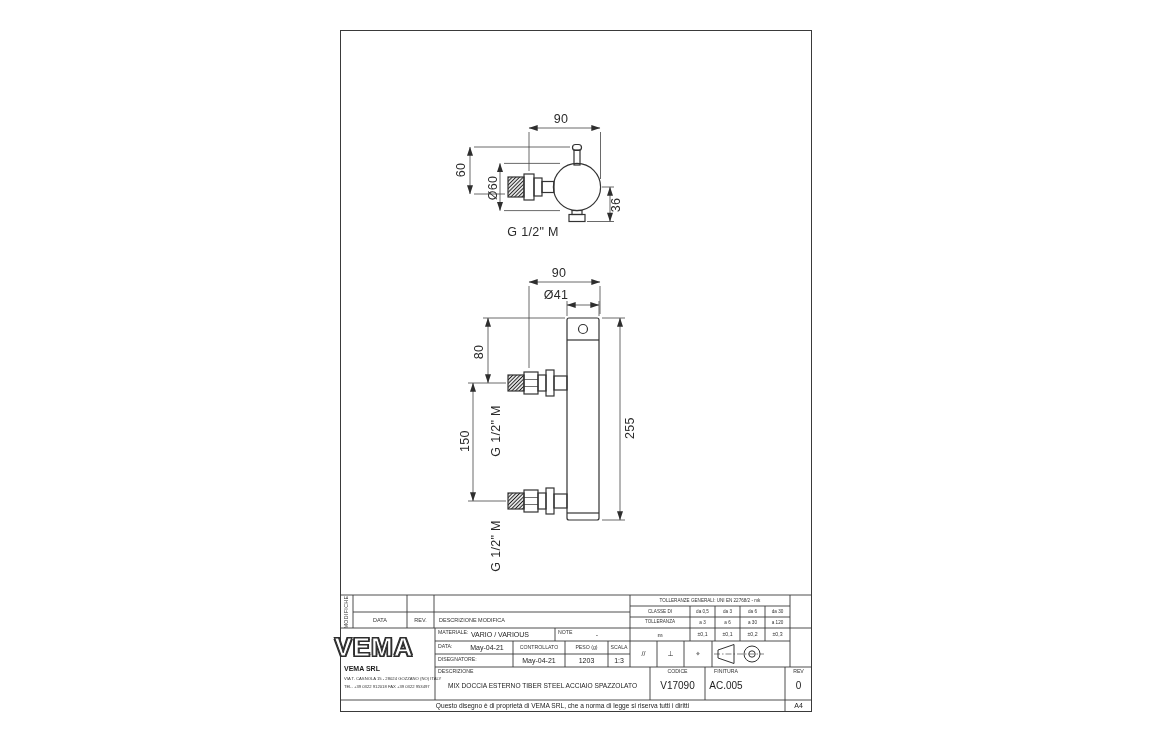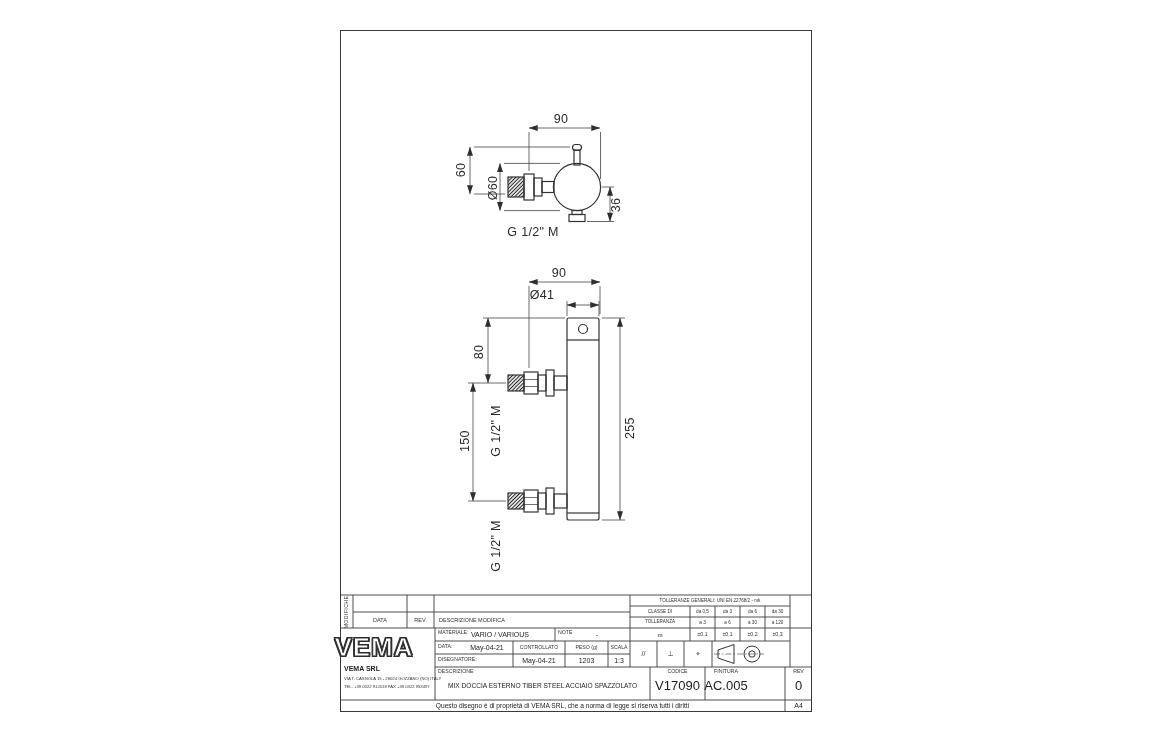--- a/index.html
+++ b/index.html
@@ -12,21 +12,21 @@
   .c{transform:translate(-50%,-50%)}
   .rot{transform:translate(-50%,-50%) rotate(-90deg)}
   .dim{font-size:12.5px;letter-spacing:.3px;color:#2a2a2a}
   .t42{font-size:4.2px;color:#333}
   .t45{font-size:4.6px;color:#333}
   .t5{font-size:5.2px;color:#333}
   .t55{font-size:5.5px;color:#333}
   .t6{font-size:6.2px;color:#222}
   .t65{font-size:6.6px;color:#222}
   .v7{font-size:7px;color:#1c1c1c}
-  .v75{font-size:13px;color:#1c1c1c}
+  .v75{font-size:10px;color:#1c1c1c}
   .sym{font-size:7px;color:#2a2a2a}
   .bold{font-weight:bold}
   .logo{font-size:26px;font-weight:bold;letter-spacing:1px;color:#fff;
         text-shadow:-1.2px -1.2px 0 #2e2e2e,1.2px -1.2px 0 #2e2e2e,-1.2px 1.2px 0 #2e2e2e,1.2px 1.2px 0 #2e2e2e;
         -webkit-text-stroke:1px #2e2e2e}
 </style>
 </head>
 <body>
 
 <div id="canvas">
@@ -149,21 +149,21 @@
     </g>
   </svg>
 
   <div class="lbl dim c" style="left:561px;top:119px">90</div>
   <div class="lbl dim c rot" style="left:461px;top:170px">60</div>
   <div class="lbl dim c rot" style="left:493px;top:188px">Ø60</div>
   <div class="lbl dim c rot" style="left:616px;top:205px">36</div>
   <div class="lbl dim c" style="left:533px;top:232px">G 1/2" M</div>
 
   <div class="lbl dim c" style="left:559px;top:273px">90</div>
-  <div class="lbl dim c" style="left:542px;top:295px">Ø41</div>
+  <div class="lbl dim c" style="left:556px;top:295px">Ø41</div>
   <div class="lbl dim c rot" style="left:479px;top:352px">80</div>
   <div class="lbl dim c rot" style="left:465px;top:441px">150</div>
   <div class="lbl dim c rot" style="left:496px;top:431px">G 1/2" M</div>
   <div class="lbl dim c rot" style="left:630px;top:428px">255</div>
   <div class="lbl dim c rot" style="left:496px;top:546px">G 1/2" M</div>
 
   <div class="lbl t5 c rot" style="left:346.5px;top:611.5px;letter-spacing:.4px">MODIFICHE</div>
   <div class="lbl t55 c" style="left:380px;top:620px">DATA</div>
   <div class="lbl t55 c" style="left:420.5px;top:620px">REV.</div>
   <div class="lbl t55" style="left:439px;top:617px">DESCRIZIONE MODIFICA</div>

